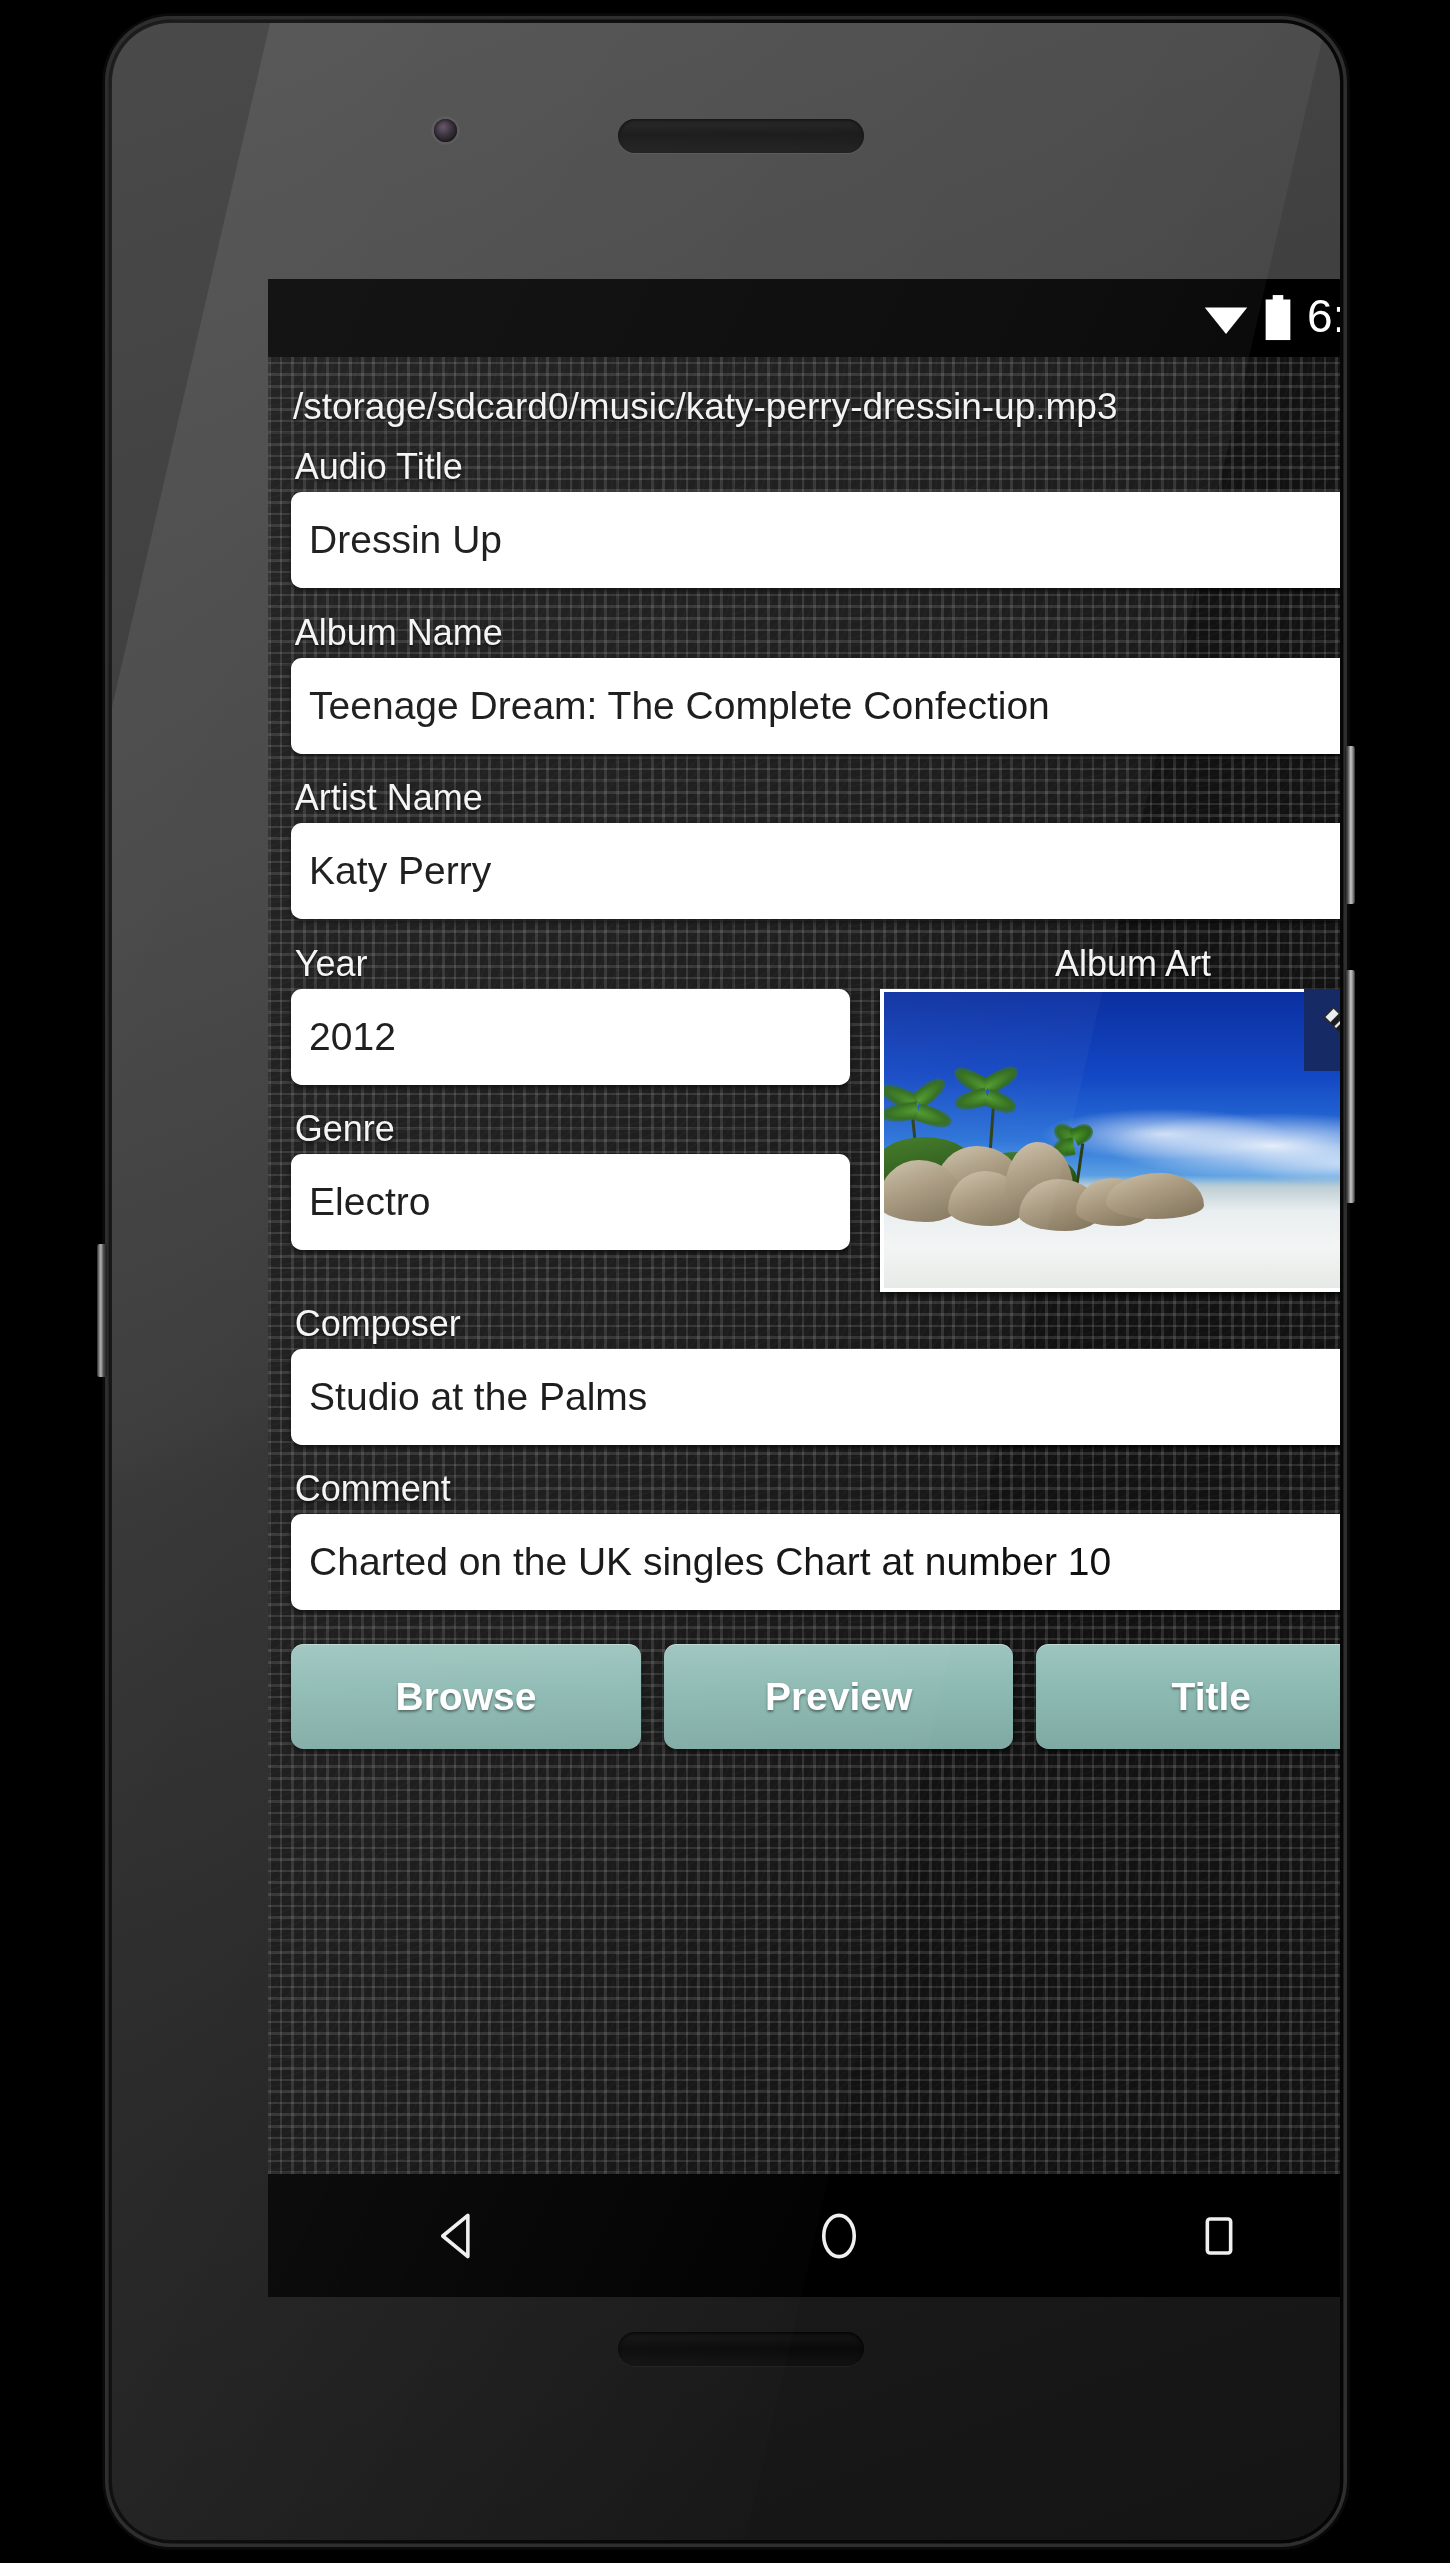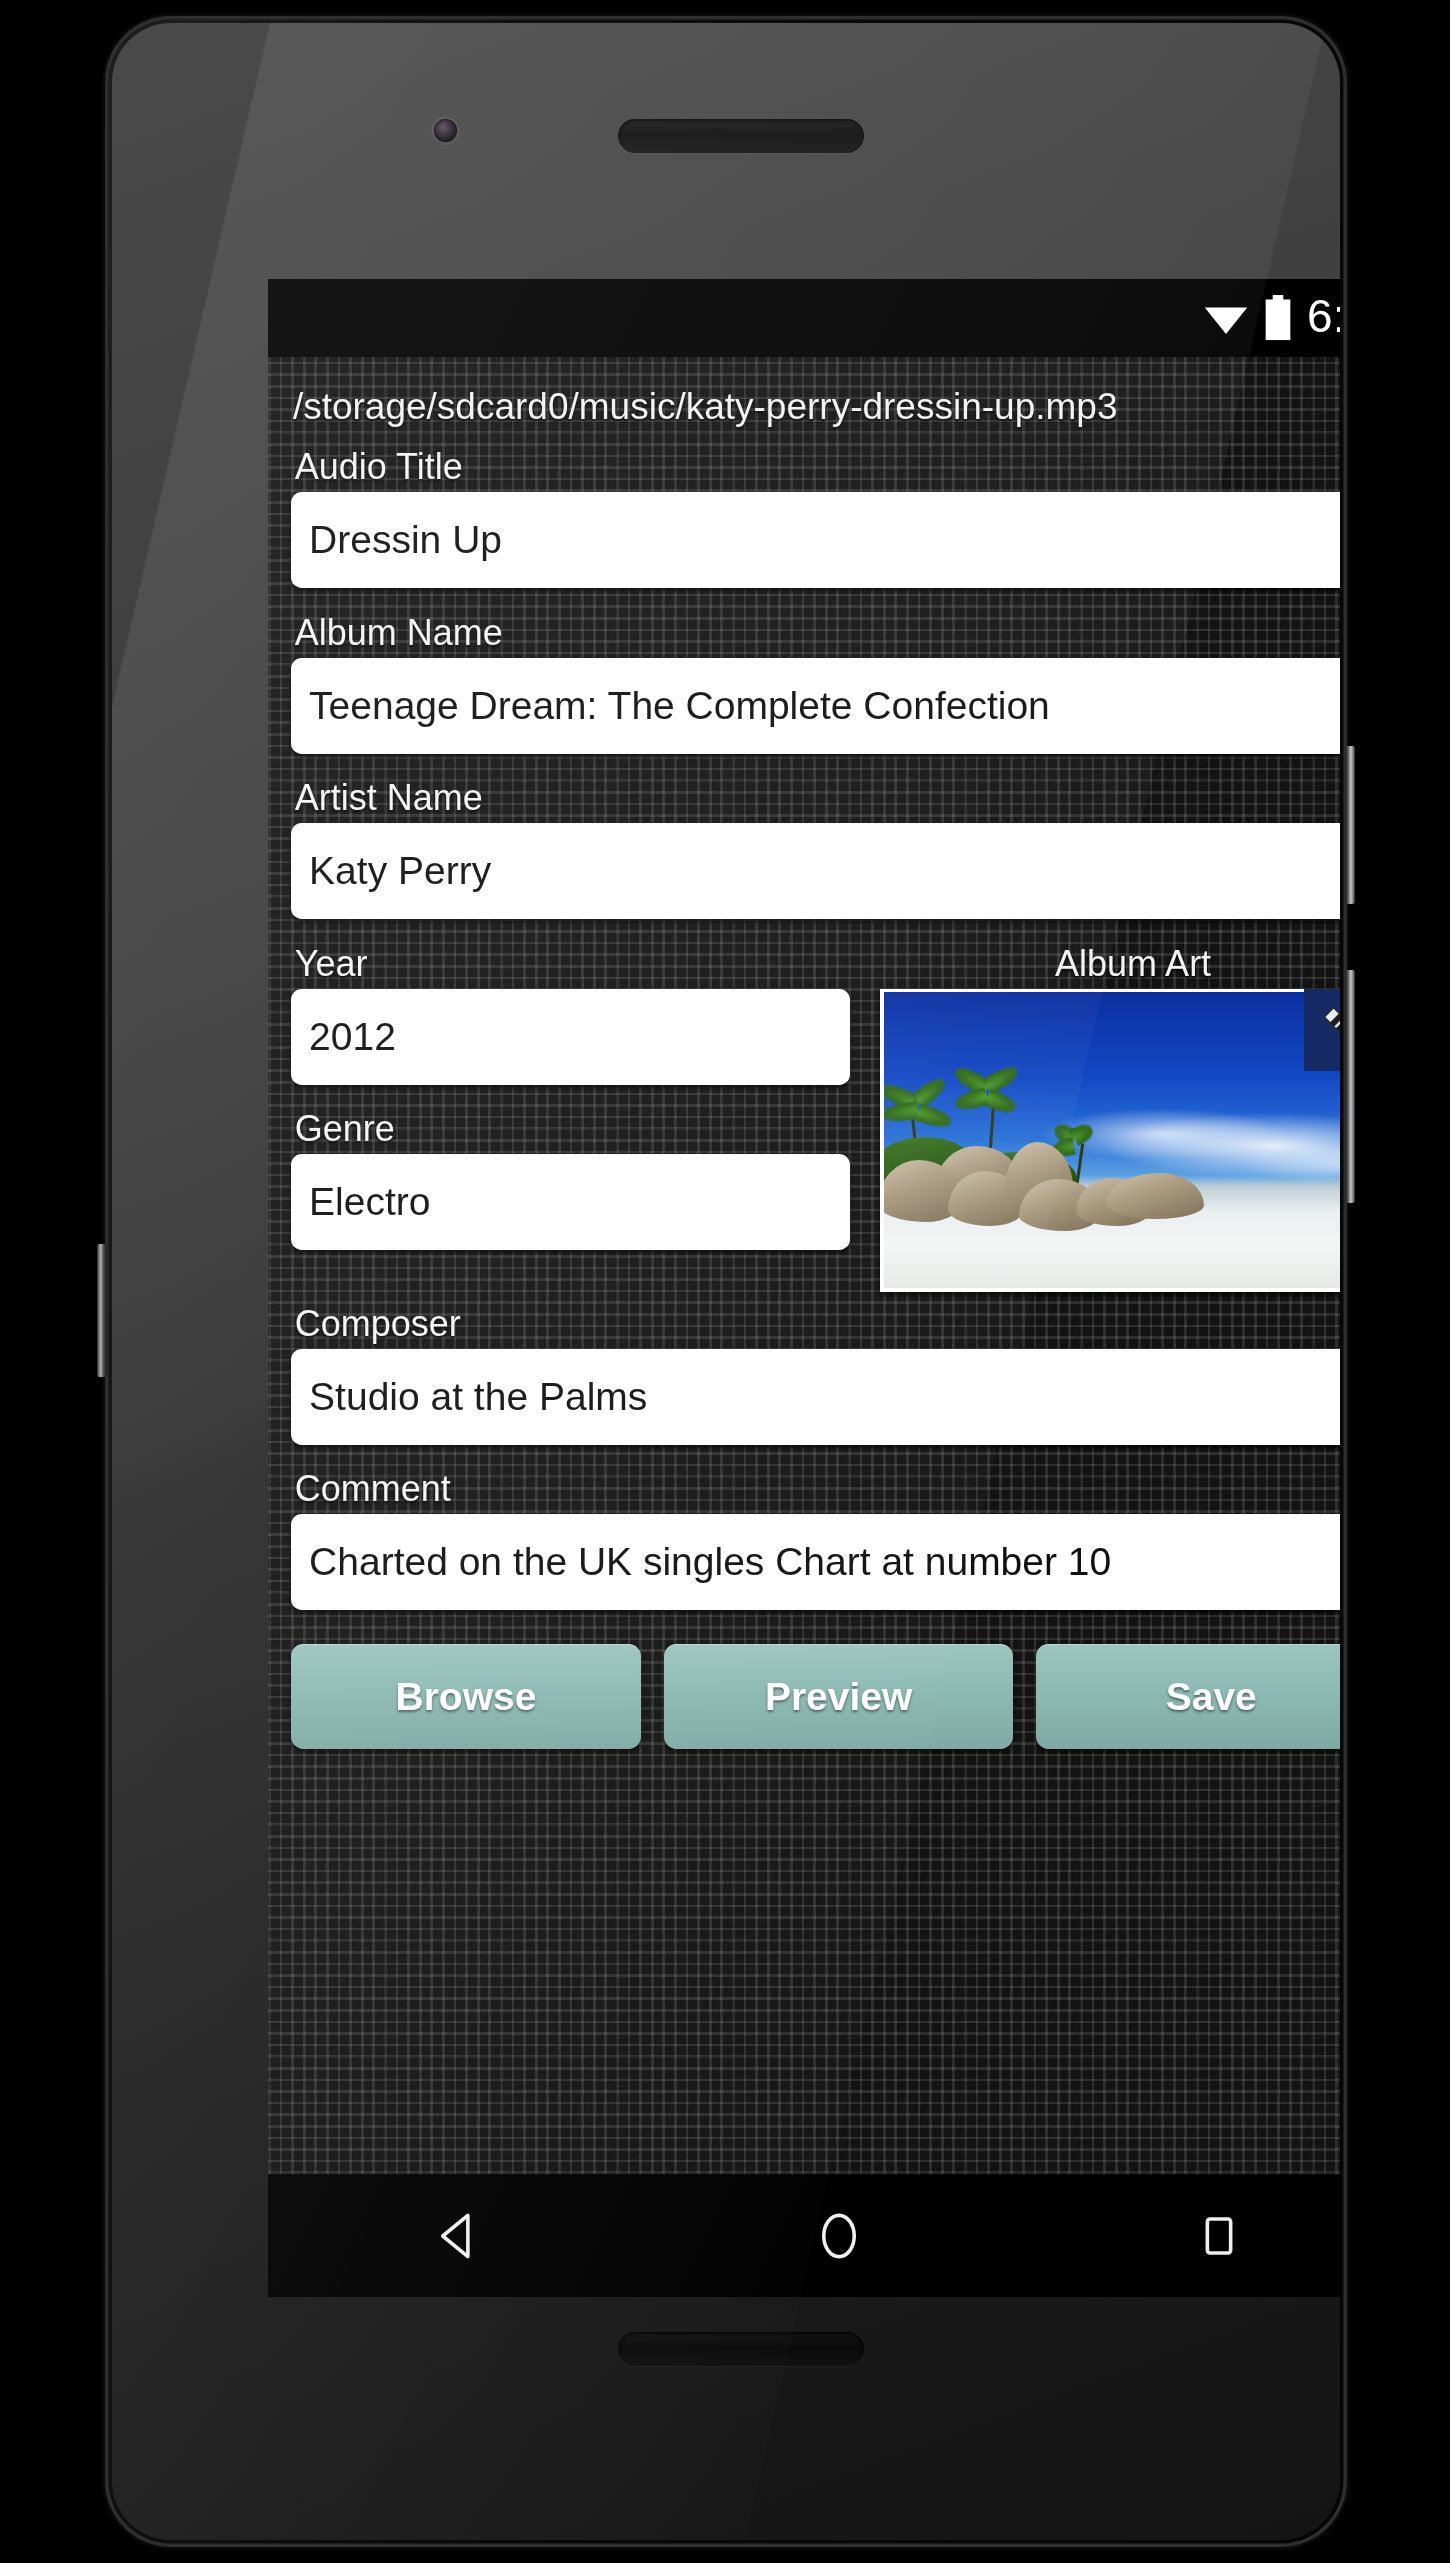--- a/index.html
+++ b/index.html
@@ -387,21 +387,21 @@
           </div>
 
           <div class="field-block">
             <div class="field-label">Comment</div>
             <input class="text-input" type="text" value="Charted on the UK singles Chart at number 10" style="">
           </div>
 
           <div id="button-row">
             <button class="action-button">Browse</button>
             <button class="action-button">Preview</button>
-            <button class="action-button">Save</button>
+            <button class="action-button">Title</button>
           </div>
 
         </div>
       </div>
 
       <div id="nav-bar">
         <div class="nav-button">
           <svg width="52" height="52" viewBox="0 0 58 58">
             <path d="M40 6 L40 52 L12 29 Z" fill="none" stroke="#f0f0f0" stroke-width="4" stroke-linejoin="round"></path>
           </svg>

